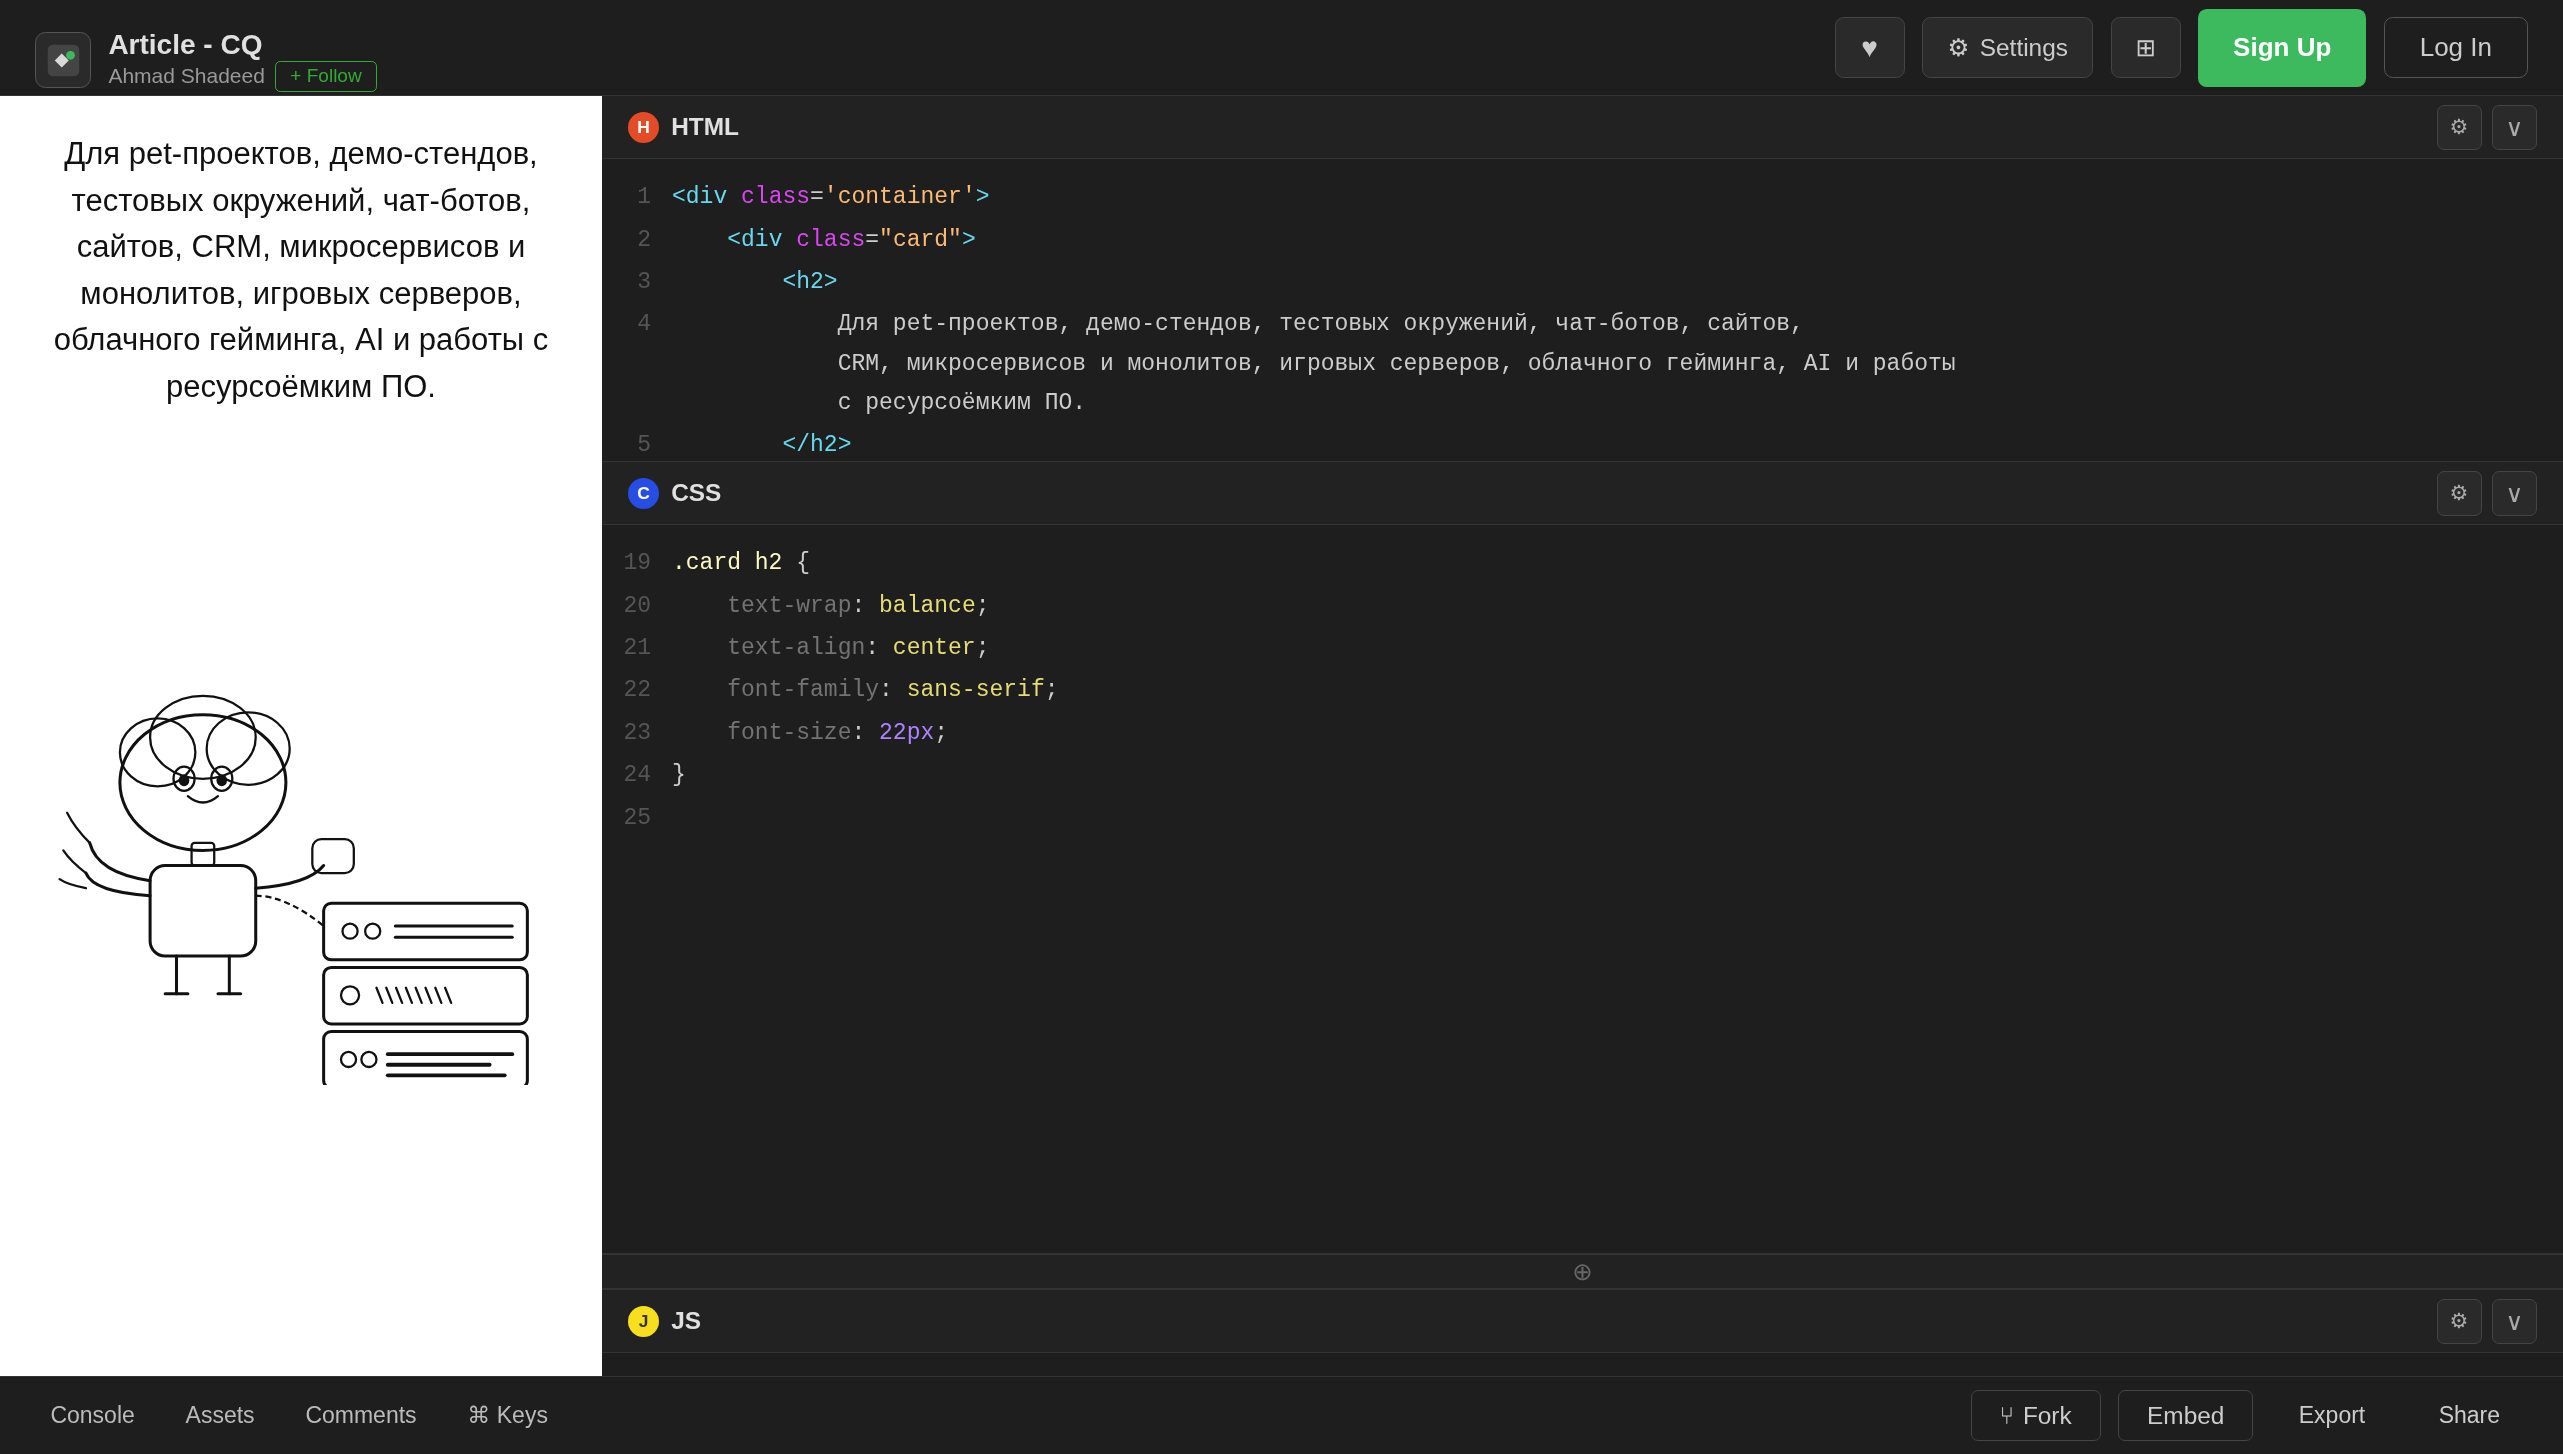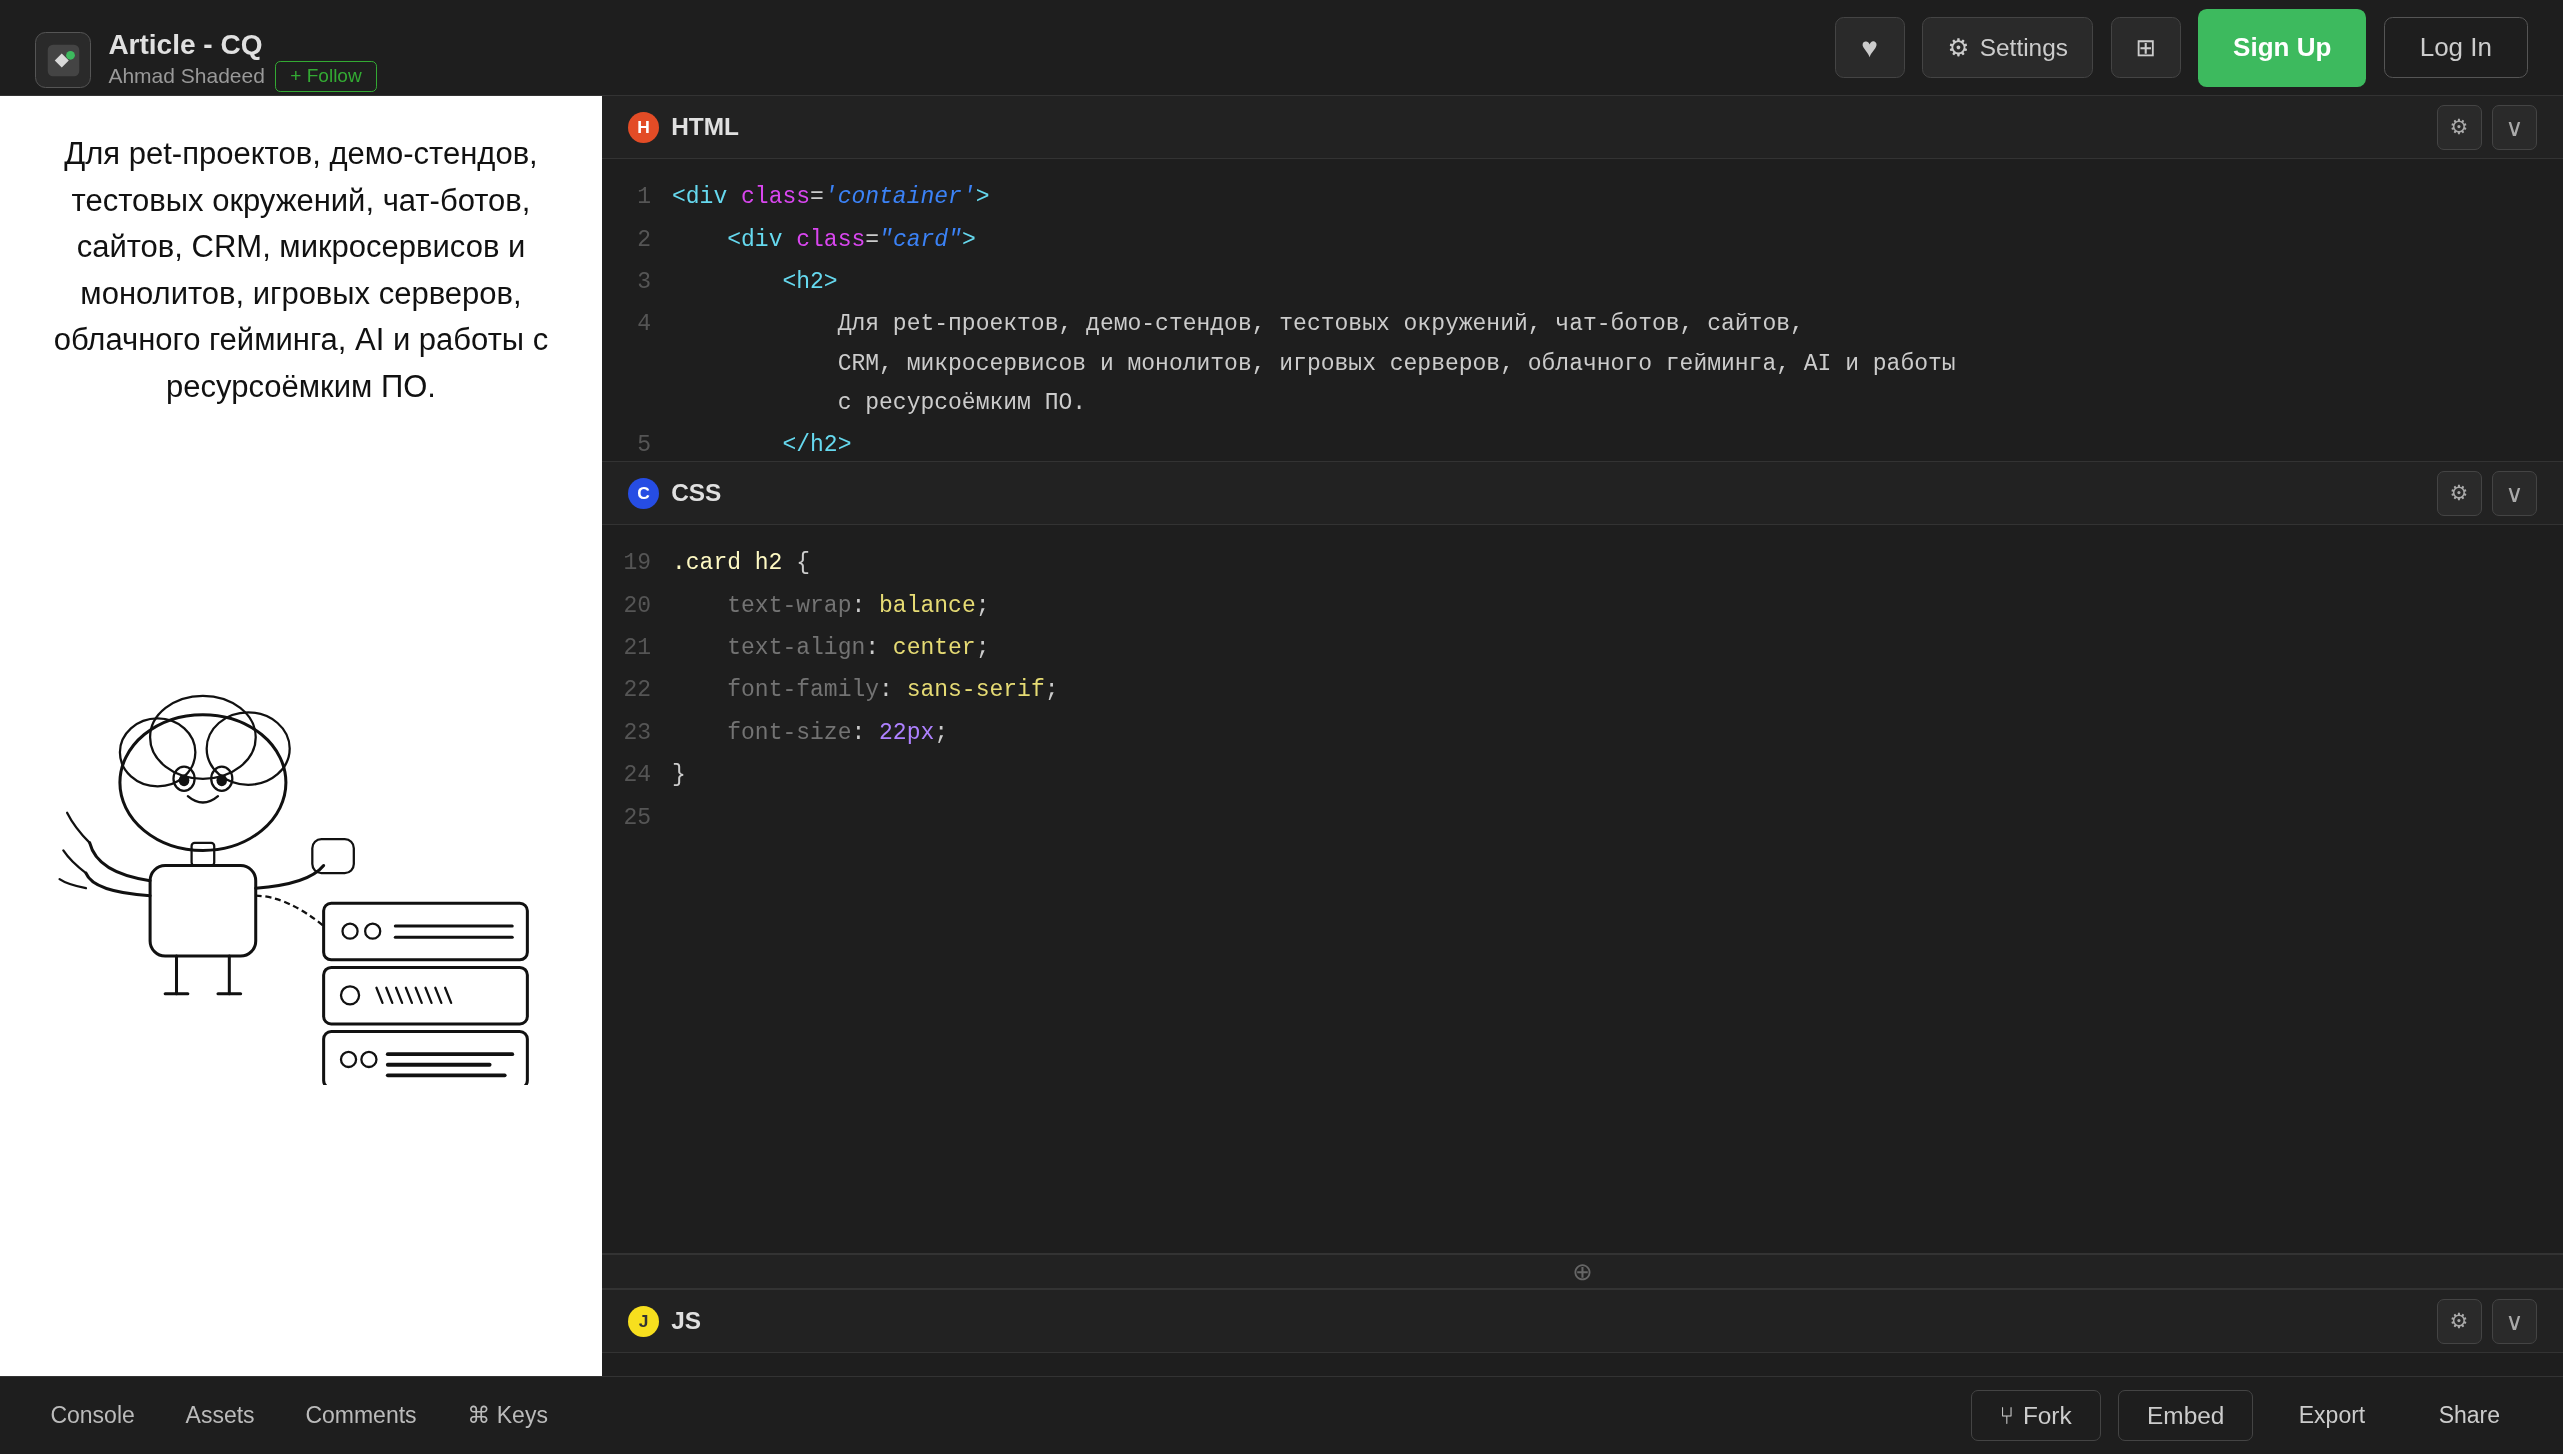--- a/index.html
+++ b/index.html
@@ -292,21 +292,21 @@
       flex-shrink: 0;
     }
     .line-content {
       flex: 1;
       color: #ccc;
       white-space: pre;
     }
     
     .kw { color: #66d9ef; } 
     .attr { color: #d946ef; } 
-    .str { color: #3b82f6; font-style: italic; }
+    .str { color: #fdba74; }
     .css-selector { color: #fef9c3; }
     .css-prop { color: #737373; }
     .css-val { color: #e6db74; }
     .css-num { color: #ae81ff; }
     .js-section {
       height: 87px;
       display: flex;
       flex-direction: column;
       border-top: 1.7px solid #333;
     }

